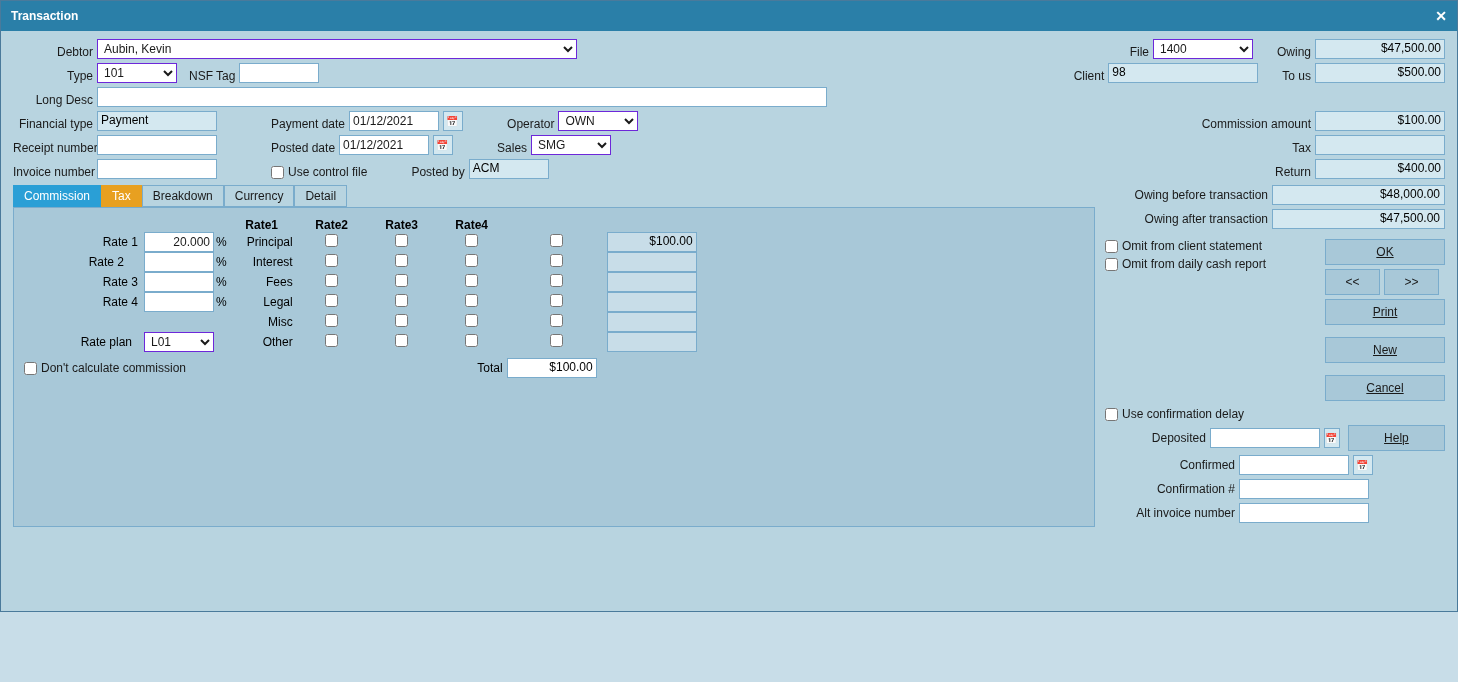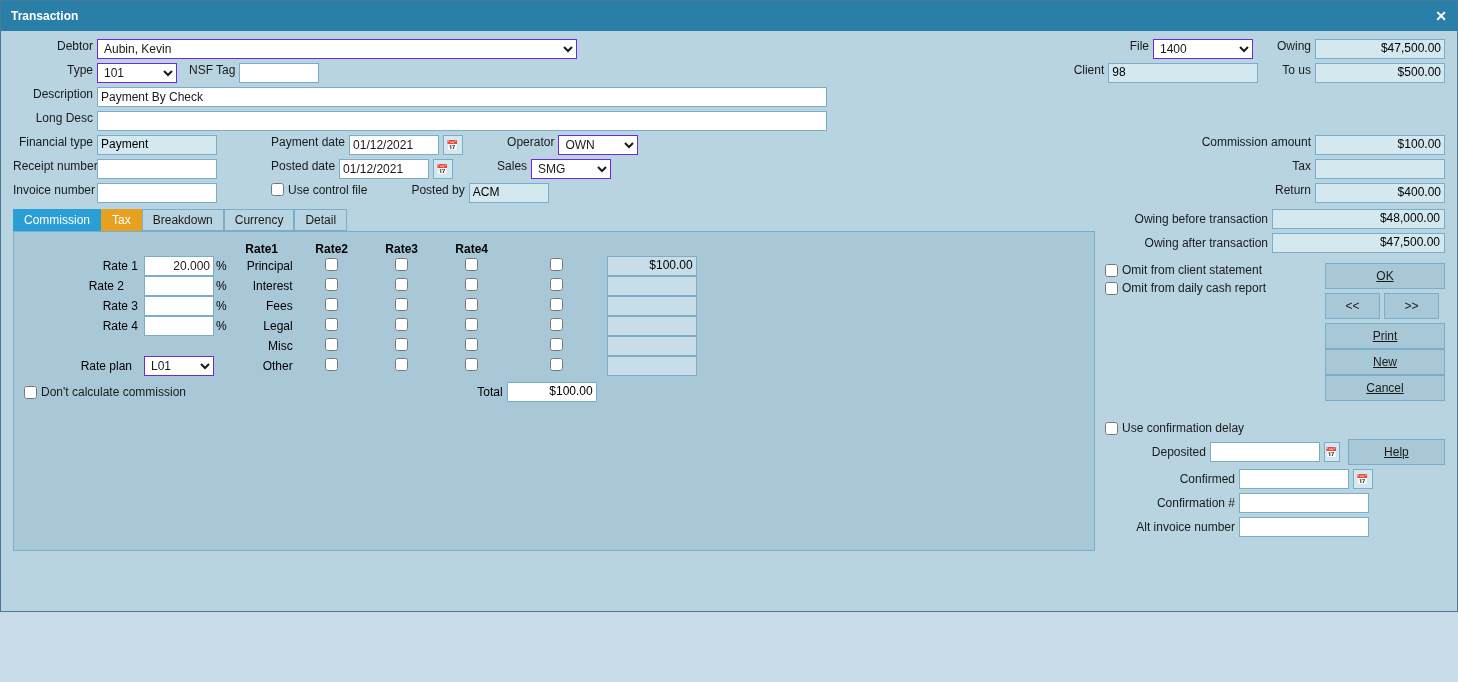--- a/index.html
+++ b/index.html
@@ -1,21 +1,21 @@
 <!DOCTYPE html>
 <html><head>
   <meta charset="utf-8">
   <style>
     * { box-sizing: border-box; margin: 0; padding: 0; font-family: 'Segoe UI', Tahoma, Arial, sans-serif; font-size: 12px; }
     body { background: #c8dde8; width: 1458px; height: 682px; overflow: hidden; }
     .window { width: 1458px; height: 612px; border: 1px solid #4a7a9b; display: flex; flex-direction: column; }
     .title-bar { background: #2a7fa8; color: white; padding: 6px 10px; font-size: 13px; font-weight: bold; display: flex; justify-content: space-between; align-items: center; height: 30px; }
     .title-bar-close { color: white; font-size: 14px; cursor: pointer; }
     .content { background: #b8d4e0; padding: 8px 12px; flex: 1; }
-    .form-row { display: flex; align-items: flex-start; margin-bottom: 4px; gap: 4px; }
+    .form-row { display: flex; align-items: flex-end; margin-bottom: 4px; gap: 4px; }
     label { color: #1a1a1a; white-space: nowrap; text-align: right; }
     input[type="text"], .input-field {
       border: 1px solid #7aaccc; background: white; height: 20px; padding: 1px 3px; color: #1a1a1a;
     }
     select, .select-field {
       border: 1px solid #6d28d9; background: white; height: 20px; padding: 1px 2px; color: #1a1a1a;
     }
     .readonly-field { background: #d4e8f0; border: 1px solid #7aaccc; height: 20px; padding: 1px 3px; text-align: right; }
     .readonly-field-left { background: #d4e8f0; border: 1px solid #7aaccc; height: 20px; padding: 1px 3px; }
     .main-layout { display: flex; gap: 10px; margin-top: 6px; }
@@ -75,24 +75,20 @@
       </select>
       <label style="margin-left:8px;">NSF Tag</label>
       <input type="text" style="width: 80px;">
       <span style="flex:1"></span>
       <label>Client</label>
       <div class="readonly-field-left" style="width:150px;">98</div>
       <label style="margin-left:20px;">To us</label>
       <div class="readonly-field" style="width:130px;">$500.00</div>
     </div>
 
-    <div class="form-row">
-      <label style="width:80px;">Description</label>
-      <input type="text" style="width: 730px;" value="Payment By Check">
-    </div>
 
     <div class="form-row">
       <label style="width:80px;">Long Desc</label>
       <input type="text" style="width: 730px;">
     </div>
 
     <div class="form-row">
       <label style="width:80px;">Financial type</label>
       <div class="readonly-field-left" style="width:120px;">Payment</div>
       <label style="margin-left:50px;">Payment date</label>
@@ -300,21 +296,21 @@
           </div>
           <div style="display:flex; flex-direction:column; gap:4px;">
             <button class="btn btn-wide underline-btn" style="width:120px;">OK</button>
             <div style="display:flex; gap:4px;">
               <button class="btn btn-half">&lt;&lt;</button>
               <button class="btn btn-half">&gt;&gt;</button>
             </div>
           </div>
         </div>
 
-        <div style="display:flex; flex-direction:column; gap:0; align-items:flex-end; margin-bottom:20px;">
+        <div style="display:flex; flex-direction:column; gap:12px; align-items:flex-end; margin-bottom:6px;">
           <button class="btn underline-btn" style="width:120px;">Print</button>
           <button class="btn underline-btn" style="width:120px;">New</button>
           <button class="btn underline-btn" style="width:120px;">Cancel</button>
         </div>
 
         <div class="check-row" style="margin-bottom:4px;">
           <input type="checkbox" style="">
           <label>Use confirmation delay</label>
         </div>
 

